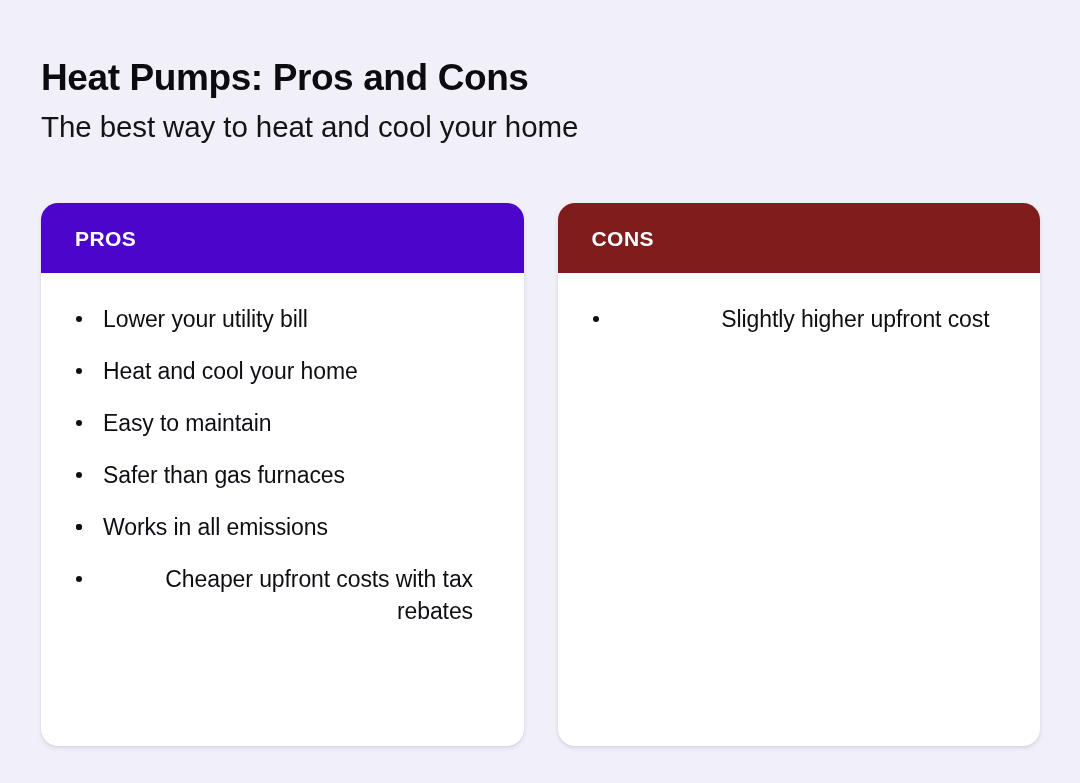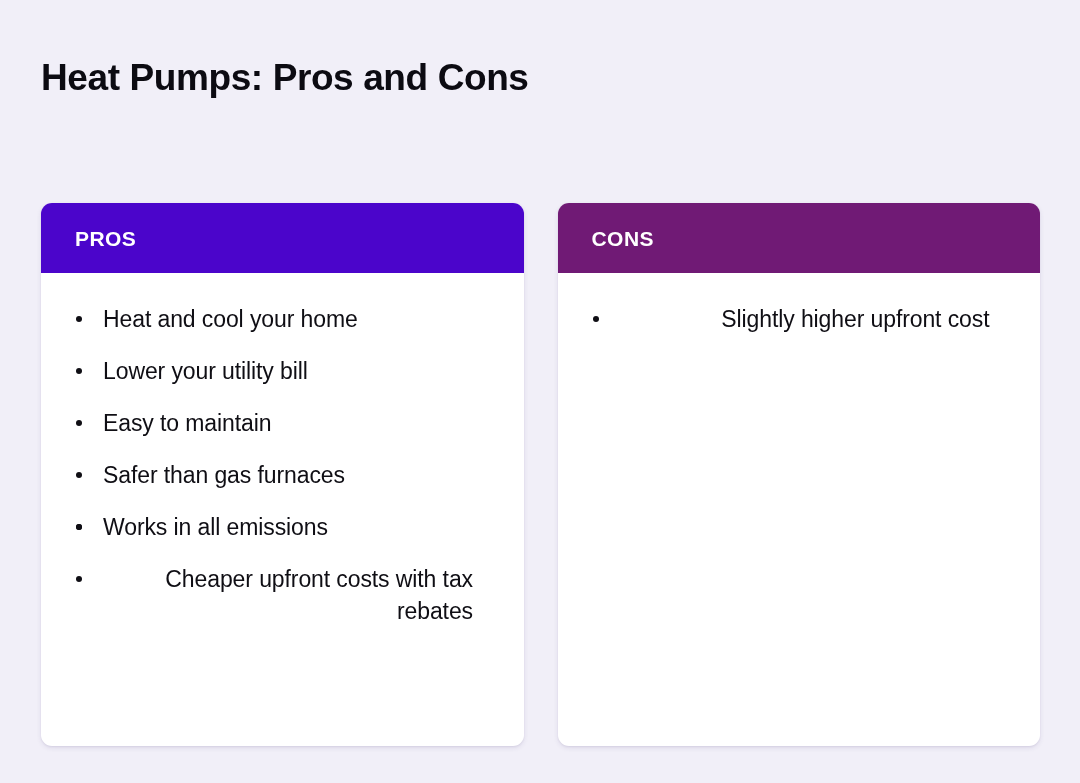--- a/index.html
+++ b/index.html
@@ -57,21 +57,21 @@
     height: 543px;
     display: flex;
     flex-direction: row;
     gap: 34px;
   }
 
   .card {
     width: 483px;
     height: 543px;
     background: #ffffff;
-    border-radius: 11px;
+    border-radius: 17px;
     box-shadow: 0 2px 5px rgba(60, 40, 110, 0.10),
                 0 1px 2px rgba(60, 40, 110, 0.07);
     display: flex;
     flex-direction: column;
     overflow: hidden;
     box-sizing: border-box;
   }
 
   .card-header {
     height: 70px;
@@ -83,21 +83,21 @@
   }
   .card-header-label {
     font-size: 21px;
     font-weight: bold;
     color: #ffffff;
     letter-spacing: 0.45px;
     line-height: 21px;
   }
 
   .card--pros .card-header { background: #4b05cb; }
-  .card--cons .card-header { background: #701a75; }
+  .card--cons .card-header { background: #7f1d1d; }
 
   .card-body {
     flex: 1 1 auto;
     padding: 30px 26px 20px 26px;
     box-sizing: border-box;
   }
 
   .bullet-list {
     list-style: none;
     margin: 0;
@@ -130,37 +130,38 @@
     max-width: 370px;
   }
 </style>
 </head>
 <body>
 
 <div class="page">
 
   <div class="header">
     <h1 class="page-title">Heat Pumps: Pros and Cons</h1>
+    <p class="page-subtitle">The best way to heat and cool your home</p>
   </div>
 
   <div class="cards">
 
     <section class="card card--pros">
       <div class="card-header">
         <span class="card-header-label">PROS</span>
       </div>
       <div class="card-body">
         <ul class="bullet-list">
           <li class="bullet-item">
             <span class="bullet-dot"></span>
-            <span class="bullet-text">Heat and cool your home</span>
+            <span class="bullet-text">Lower your utility bill</span>
           </li>
           <li class="bullet-item">
             <span class="bullet-dot"></span>
-            <span class="bullet-text">Lower your utility bill</span>
+            <span class="bullet-text">Heat and cool your home</span>
           </li>
           <li class="bullet-item">
             <span class="bullet-dot"></span>
             <span class="bullet-text">Easy to maintain</span>
           </li>
           <li class="bullet-item">
             <span class="bullet-dot"></span>
             <span class="bullet-text">Safer than gas furnaces</span>
           </li>
           <li class="bullet-item">

